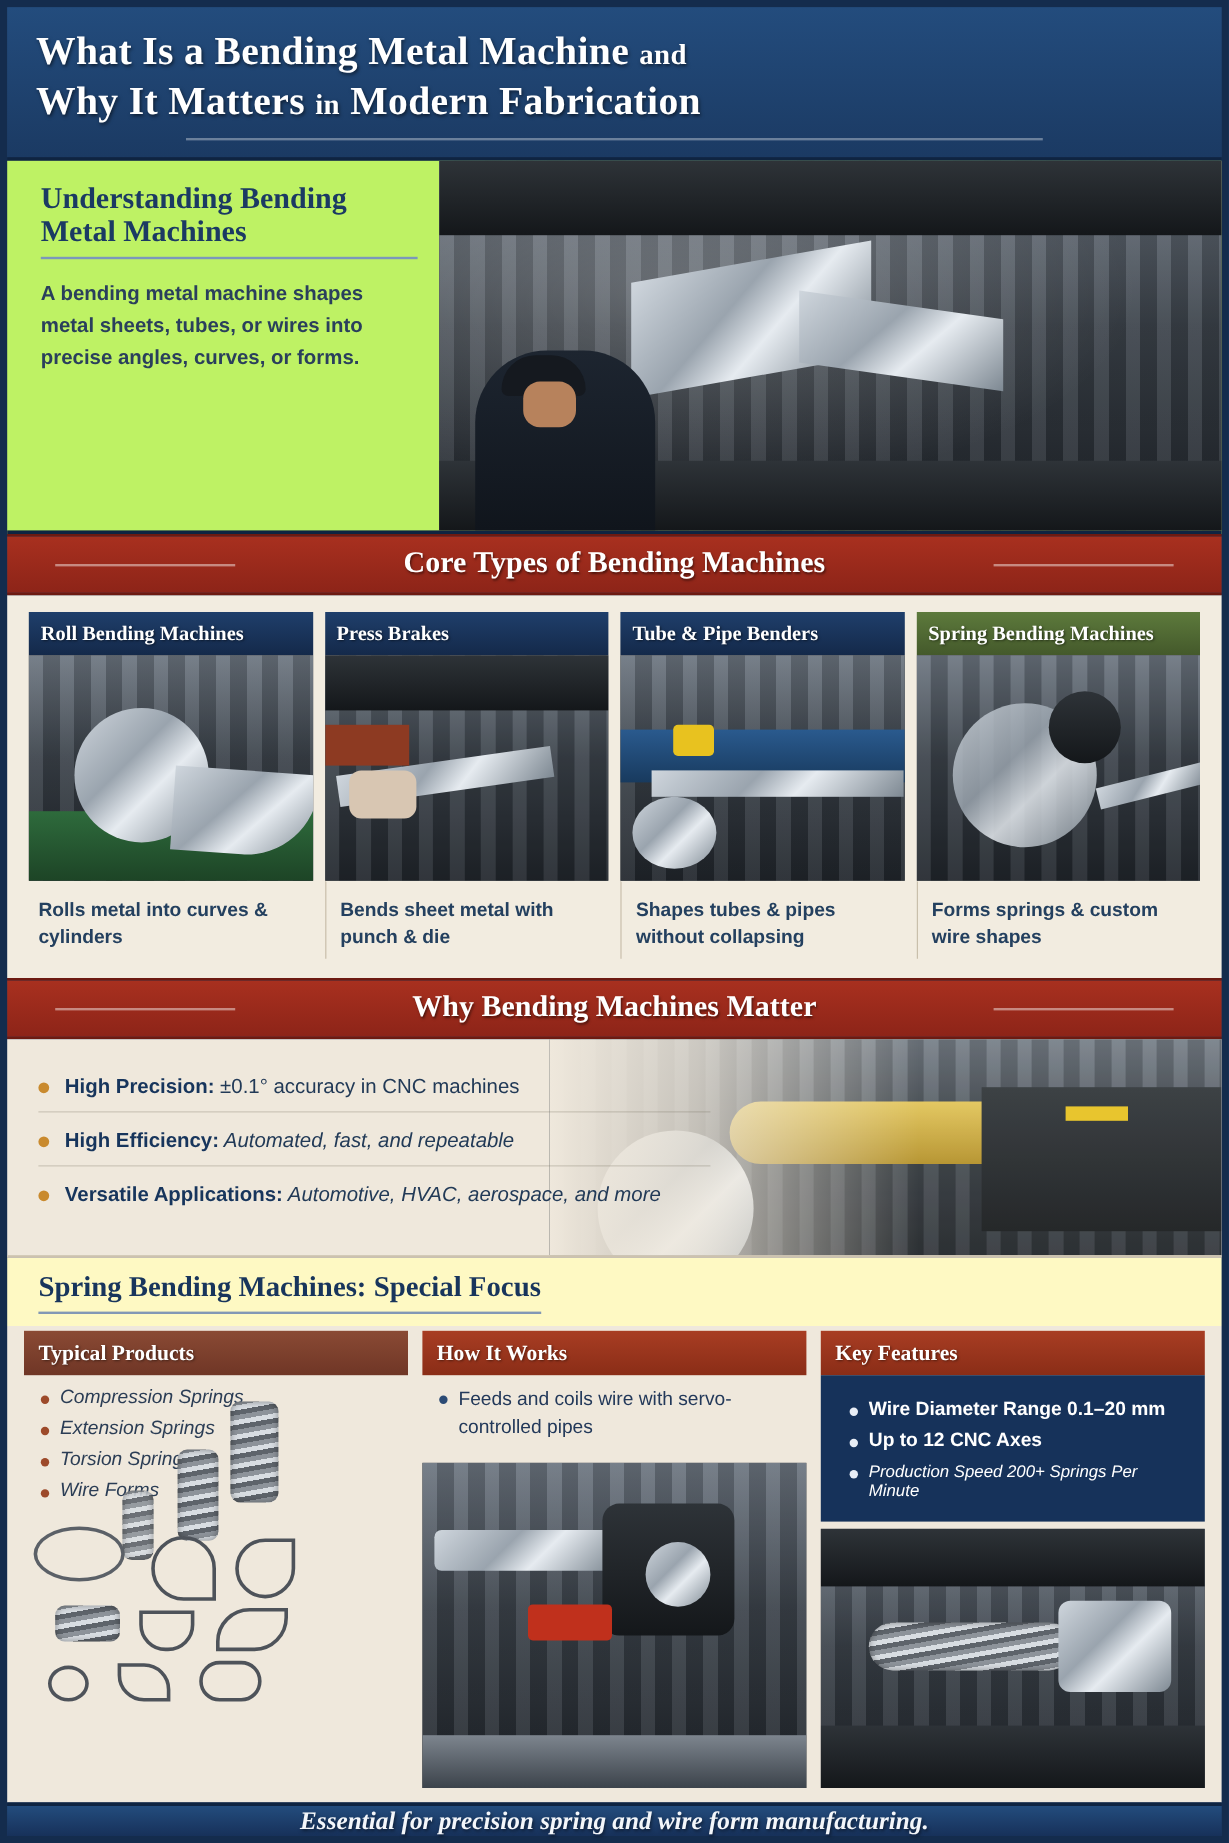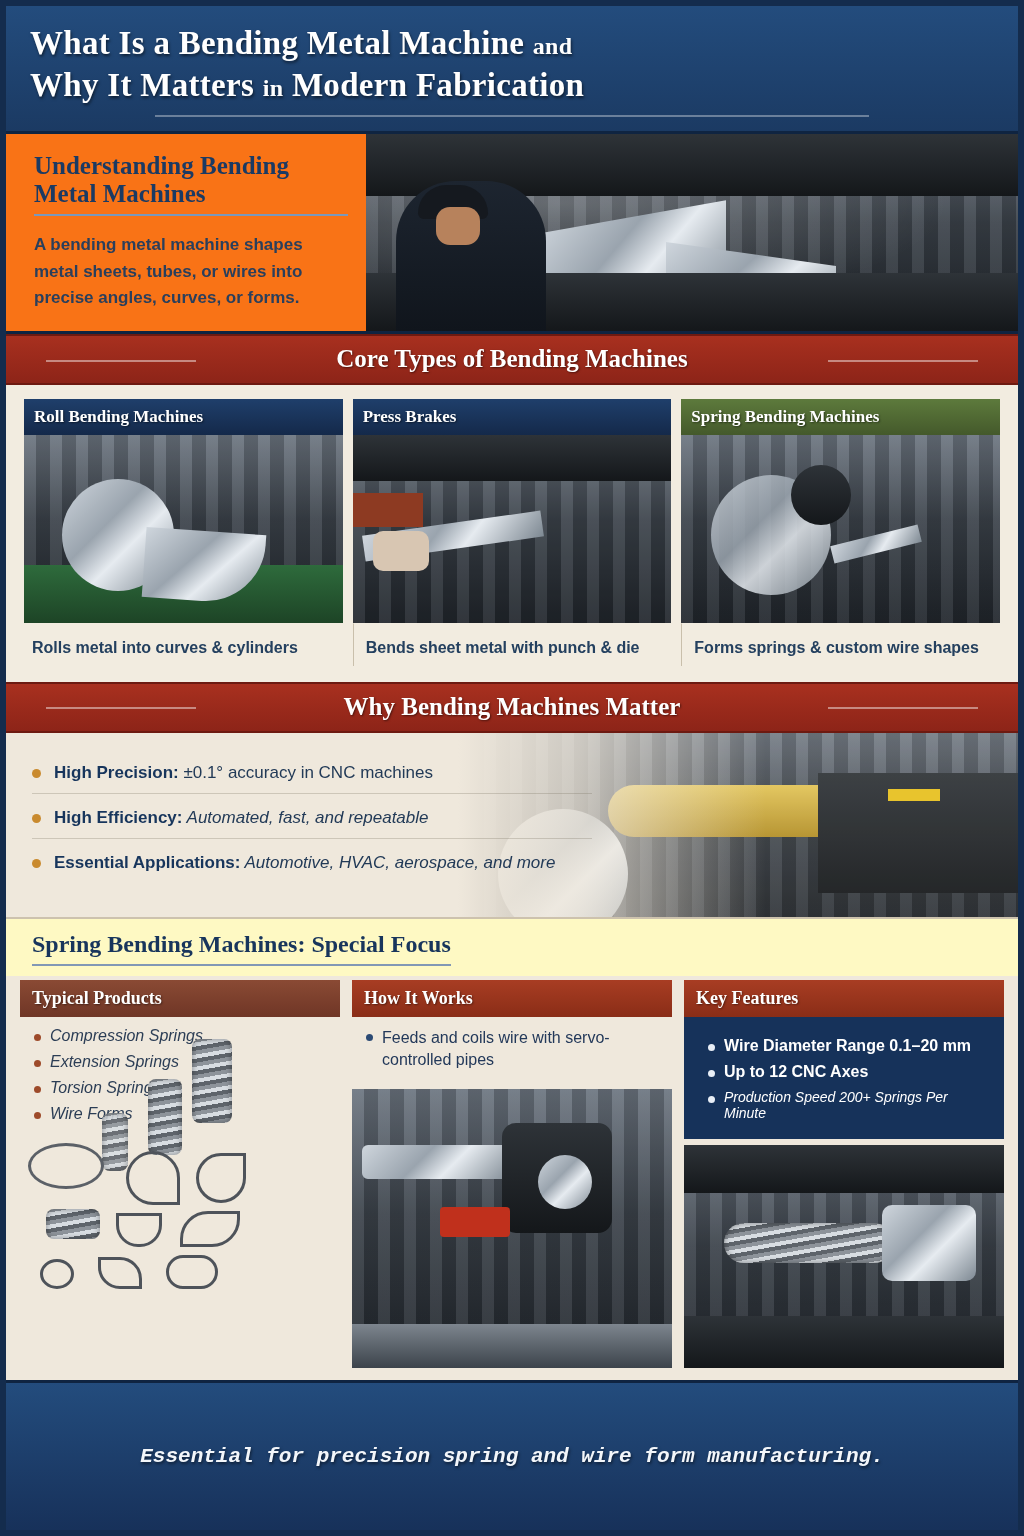--- a/index.html
+++ b/index.html
@@ -54,23 +54,23 @@
   }
   .band::before, .band::after {
     content: ""; position: absolute; top: 50%;
     height: 2px; width: 150px; background: rgba(255,255,255,.45);
   }
   .band::before { left: 40px; }
   .band::after  { right: 40px; }
 
   
   .s1 {
-    background: #f97316;
+    background: #bef264;
     display: flex;
-    height: 200px;
+    height: 316px;
     border-bottom: 3px solid #0f2441;
     justify-content: space-between;
   }
   .s1 .left { width: 360px; padding: 18px 18px 10px 28px; }
   .s1 h2 {
     font-family: "Liberation Serif", serif;
     color: #1b3a63; font-size: 25px; font-weight: bold;
     border-bottom: 2px solid #7b98bb;
     padding-bottom: 6px; margin-bottom: 16px;
     display: inline-block;
@@ -222,21 +222,21 @@
   
   .footer {
     background: linear-gradient(180deg,#1f4madaptive,#1b3a63);
     background: linear-gradient(180deg,#234c7d 0%, #17315a 100%);
     flex: 1;
     display: flex; align-items: center; justify-content: center;
     border-top: 3px solid #0f2441;
   }
   .footer p {
     color: #f3f6fa; font-size: 21px; font-style: italic; font-weight: bold;
-    font-family: Liberation Mono, monospace;
+    font-family: Liberation Serif, serif;
     text-shadow: 1px 2px 3px rgba(0,0,0,.5);
     text-align: center;
   }
 </style>
 </head>
 <body>
 
 <div class="poster">
 
   <div class="header">
@@ -286,20 +286,31 @@
         <div class="cimg ph">
           <div class="bars"></div>
           <div class="dark" style="left:0;top:0;width:100%;height:46px;"></div>
           <div class="metal" style="left:10px;top:88px;width:180px;height:26px;transform:rotate(-8deg);"></div>
           <div style="position:absolute;left:0;top:58px;width:70px;height:34px;background:#8d3a22;"></div>
           <div style="position:absolute;left:20px;top:96px;width:56px;height:40px;background:#d8c6b2;border-radius:10px;"></div>
         </div>
         <div class="ctext">Bends sheet metal with punch &amp; die</div>
       </div>
 
+      <div class="card c3">
+        <div class="chead">Tube &amp; Pipe Benders</div>
+        <div class="cimg ph">
+          <div class="bars"></div>
+          <div style="position:absolute;left:0;top:62px;width:100%;height:44px;background:linear-gradient(180deg,#2a5a8e,#183a5e);"></div>
+          <div class="metal" style="left:26px;top:96px;width:210px;height:22px;"></div>
+          <div style="position:absolute;left:44px;top:58px;width:34px;height:26px;background:#e8c21f;border-radius:4px;"></div>
+          <div class="metal" style="left:10px;top:118px;width:70px;height:60px;border-radius:50%;"></div>
+        </div>
+        <div class="ctext">Shapes tubes &amp; pipes without collapsing</div>
+      </div>
 
       <div class="card c4">
         <div class="chead">Spring Bending Machines</div>
         <div class="cimg ph">
           <div class="bars"></div>
           <div class="metal" style="left:30px;top:40px;width:120px;height:120px;border-radius:50%;opacity:.85;"></div>
           <div class="dark" style="left:110px;top:30px;width:60px;height:60px;border-radius:50%;"></div>
           <div class="metal" style="left:150px;top:100px;width:90px;height:18px;transform:rotate(-14deg);"></div>
         </div>
         <div class="ctext">Forms springs &amp; custom wire shapes</div>
@@ -320,21 +331,21 @@
     </div>
     <div class="fade"></div>
     <ul>
       <li>
         <b>High Precision:</b><span> ±0.1° accuracy in CNC machines</span>
       </li>
       <li>
         <b>High Efficiency:</b><span class="it"> Automated, fast, and repeatable</span>
       </li>
       <li>
-        <b>Essential Applications:</b><span class="it"> Automotive, HVAC, aerospace, and more</span>
+        <b>Versatile Applications:</b><span class="it"> Automotive, HVAC, aerospace, and more</span>
       </li>
     </ul>
   </div>
 
   <div class="s4head">
     <h2>Spring Bending Machines: Special Focus</h2>
   </div>
 
   <div class="s4">
 

